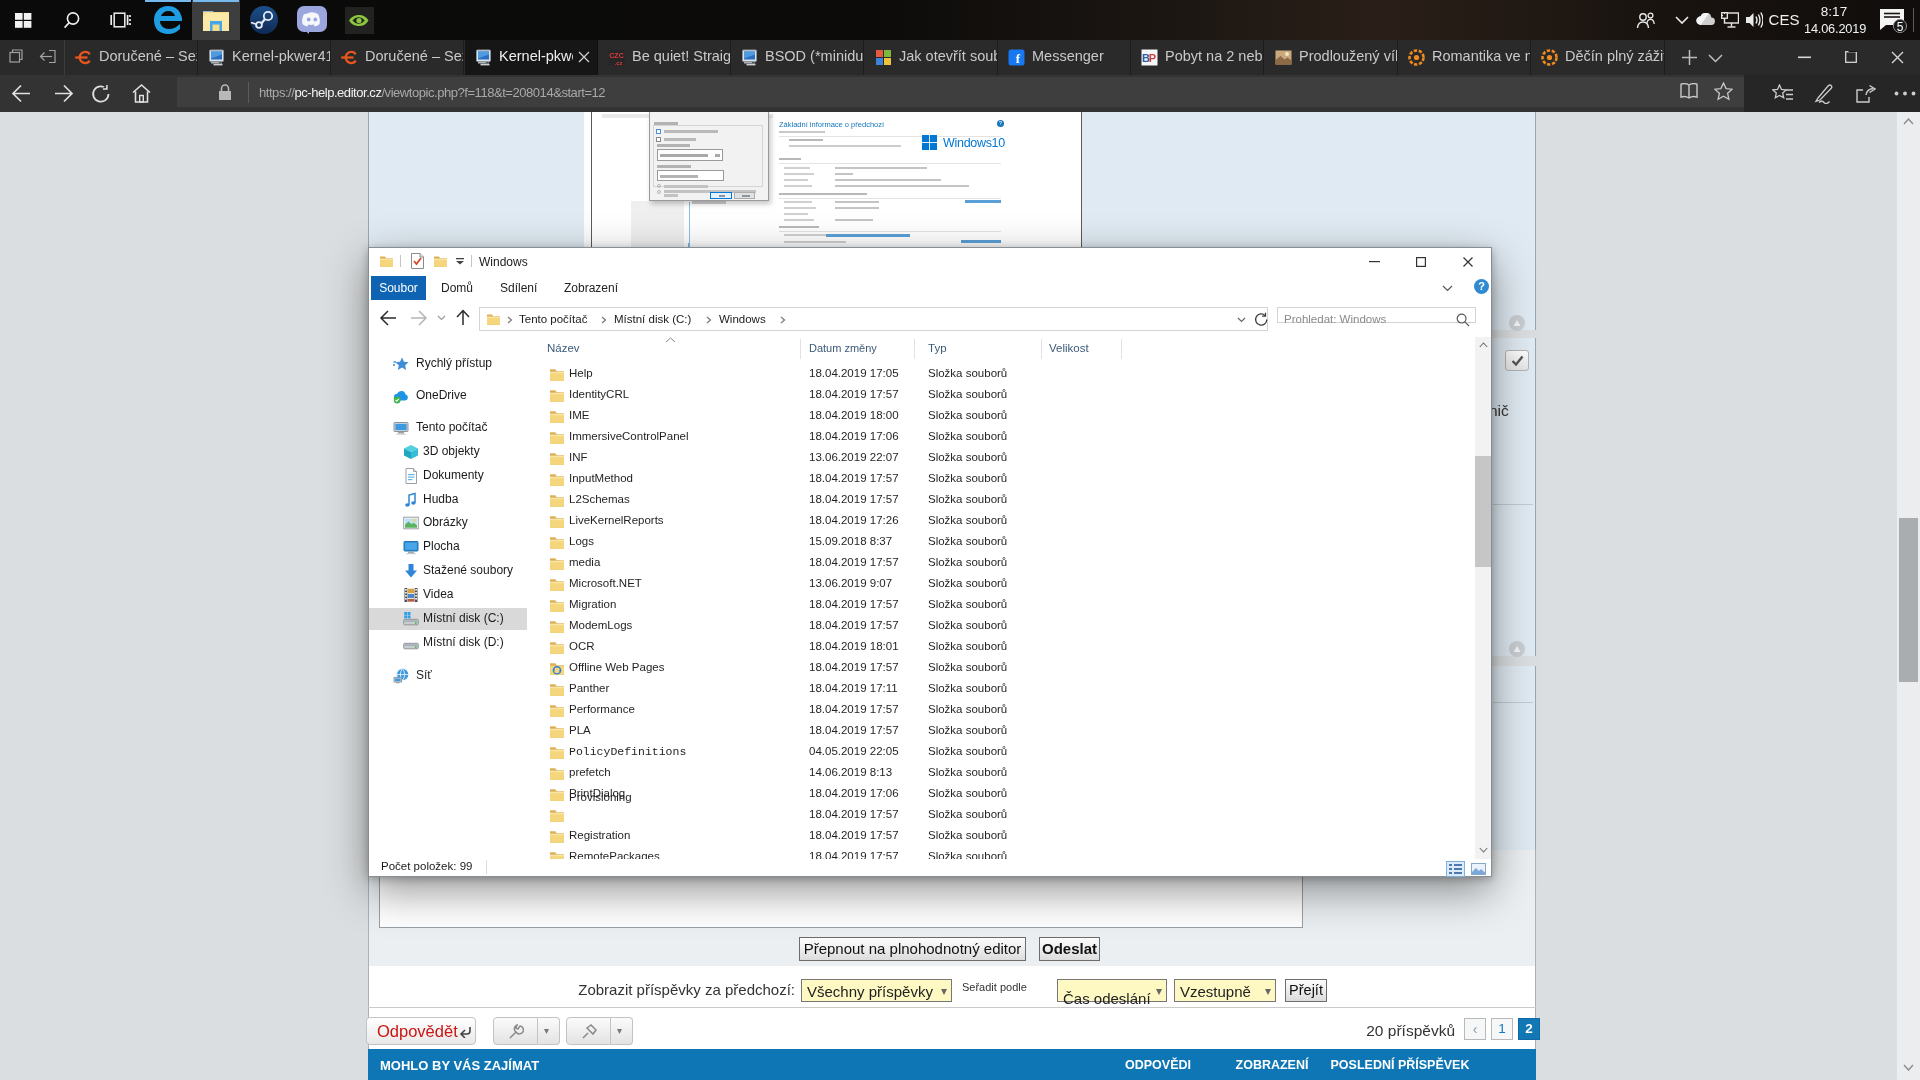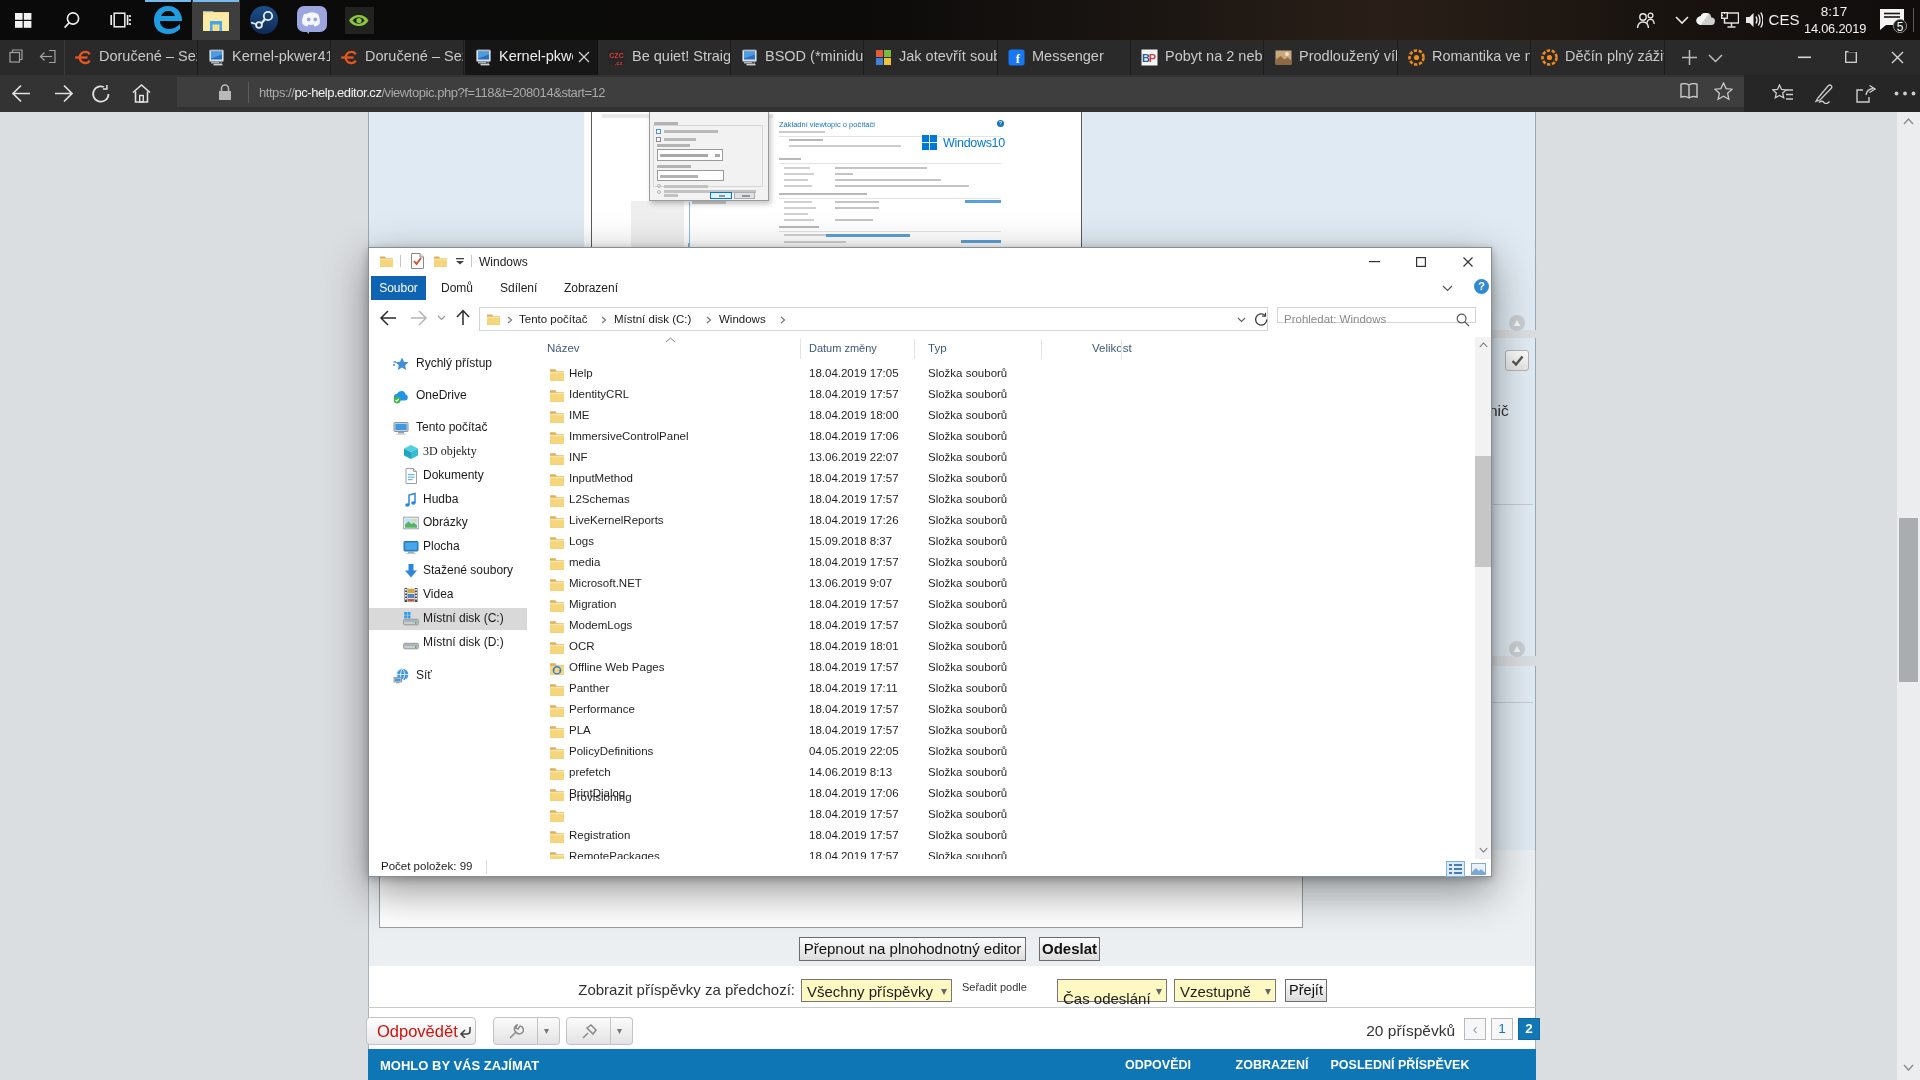--- a/index.html
+++ b/index.html
@@ -44,21 +44,21 @@
     <div class="postblue" style="top:226px;height:318px;"></div>
     <div class="postblue" style="top:554px;height:184px;"></div>
     <div class="abs" style="left:368px;top:738px;width:1168px;height:116px;background:#ebeff1;border-left:1px solid #a8b2ba;border-right:1px solid #a8b2ba;"></div>
     <div class="abs" style="left:368px;top:854px;width:1168px;height:83px;background:#ffffff;border-left:1px solid #a8b2ba;border-right:1px solid #a8b2ba;"></div>
 
     <div class="abs" style="left:584px;top:0;width:7px;height:135px;background:#fdfdfd;"></div>
     <div class="abs" style="left:591px;top:0;width:491px;height:135px;background:#ffffff;border-left:1px solid #5a5a5a;border-right:1px solid #5a5a5a;overflow:hidden;">
       <div class="abs" style="left:10px;top:2px;width:290px;height:4px;background:#e9e9e9;"></div>
 
       <div class="abs" style="left:181px;top:0;width:233px;height:135px;background:#fff;">
-        <div class="abs" style="left:6px;top:8px;font-size:7.5px;color:#1576bc;">Základní viewtopic o počítači</div>
+        <div class="abs" style="left:6px;top:8px;font-size:7.5px;color:#1576bc;">Základní informace o předchozí</div>
         <div class="abs" style="left:224px;top:8px;width:7px;height:7px;border-radius:50%;background:#1576bc;color:#fff;font-size:6px;text-align:center;line-height:7px;">?</div>
         <div class="abs" style="left:6px;top:19px;width:46px;height:2px;background:#c9c9c9;"></div>
         <div class="abs" style="left:6px;top:24px;width:222px;height:1px;background:#e3e3e3;"></div>
         <div class="abs" style="left:16px;top:27px;width:34px;height:2px;background:#b8b8b8;"></div>
         <div class="abs" style="left:16px;top:33px;width:112px;height:2px;background:#cccccc;"></div>
         <svg class="abs" style="left:149px;top:23px" width="15" height="15" viewBox="0 0 17 17">
           <rect x="0" y="0" width="8" height="8" fill="#0078d4"></rect>
             <rect x="9" y="0" width="8" height="8" fill="#0078d4"></rect>
           <rect x="0" y="9" width="8" height="8" fill="#0078d4"></rect>
             <rect x="9" y="9" width="8" height="8" fill="#0078d4"></rect>
@@ -319,21 +319,21 @@
             <rect x="2.4" y="3.9" width="11.2" height="6.2" fill="#3d9ae0"></rect>
             <rect x="5" y="12" width="6" height="1.5" fill="#9aa2aa"></rect>
             <rect x="3.5" y="13.5" width="9" height="1.2" fill="#c0c7cd"></rect>
           </svg>
 <div class="navitem" style="left:47px;top:72px;">Tento počítač</div>
 <svg class="abs" style="left:34px;top:96px" width="16" height="16" viewBox="0 0 16 16">
             <path d="M8 1 L15 4.5 L8 8 L1 4.5 z" fill="#53d0e0"></path>
             <path d="M1 4.5 L8 8 V15 L1 11.5 z" fill="#1fa6c0"></path>
             <path d="M15 4.5 L8 8 V15 L15 11.5 z" fill="#36bcd4"></path>
           </svg>
-<div class="navitem" style="left:54px;top:96px;font-family:Liberation Serif, serif;">3D objekty</div>
+<div class="navitem" style="left:54px;top:96px;">3D objekty</div>
 <svg class="abs" style="left:34px;top:120px" width="16" height="16" viewBox="0 0 16 16">
             <path d="M3 0.5 h7.5 l3 3 v12 h-10.5 z" fill="#fff" stroke="#9aa0a6" stroke-width="1"></path>
             <path d="M10.5 0.5 v3 h3" fill="#e4e6e8" stroke="#9aa0a6" stroke-width="1"></path>
             <rect x="5" y="6" width="6.5" height="1.2" fill="#64b5e8"></rect>
             <rect x="5" y="8.5" width="6.5" height="1.2" fill="#64b5e8"></rect>
             <rect x="5" y="11" width="4.5" height="1.2" fill="#64b5e8"></rect>
           </svg>
 <div class="navitem" style="left:54px;top:120px;">Dokumenty</div>
 <svg class="abs" style="left:34px;top:144px" width="16" height="16" viewBox="0 0 16 16">
             <path d="M6 13 V3 l6 -1.5 V11" fill="none" stroke="#2f86d6" stroke-width="1.5"></path>
@@ -399,21 +399,21 @@
             <rect x="1" y="9.5" width="7.5" height="4.5" fill="#cfd6dc" stroke="#8b949c" stroke-width="0.9"></rect>
             <rect x="2" y="10.5" width="5.5" height="2.5" fill="#3d9ae0"></rect>
             <rect x="3" y="14" width="3.5" height="1.3" fill="#9aa2aa"></rect>
           </svg>
 <div class="navitem" style="left:47px;top:320px;">Síť</div>
 </div>
 
       <div class="abs" style="left:178px;top:94px;font-size:11.5px;color:#3c5a78;">Název</div>
       <div class="abs" style="left:440px;top:94px;font-size:11px;color:#3c5a78;">Datum změny</div>
       <div class="abs" style="left:559px;top:94px;font-size:11.5px;color:#3c5a78;">Typ</div>
-      <div class="abs" style="left:680px;top:94px;font-size:11.5px;color:#3c5a78;margin-left:43px;">Velikost</div>
+      <div class="abs" style="left:680px;top:94px;font-size:11.5px;color:#3c5a78;">Velikost</div>
       <svg class="abs" style="left:296px;top:89px" width="11" height="6" viewBox="0 0 11 6">
           <path d="M1 5 L5.5 1 L10 5" fill="none" stroke="#8a8a8a" stroke-width="1"></path>
         </svg>
       <div class="abs" style="left:431px;top:91px;width:1px;height:20px;background:#e2e2e2;"></div>
       <div class="abs" style="left:545px;top:91px;width:1px;height:20px;background:#e2e2e2;"></div>
       <div class="abs" style="left:672px;top:91px;width:1px;height:20px;background:#e2e2e2;"></div>
       <div class="abs" style="left:752px;top:91px;width:1px;height:20px;background:#e2e2e2;"></div>
       <div class="abs" style="left:0;top:113px;width:1106px;height:498px;overflow:hidden;">
 <svg class="abs" style="left:180px;top:6px" width="16" height="15" viewBox="0 0 16 15">
             <path d="M1 2.2 L6.3 2.2 L7.8 4.2 L15 4.2 L15 13.8 L1 13.8 Z" fill="#ddb05e"></path>
@@ -558,21 +558,21 @@
             <rect x="1" y="4.8" width="14" height="1.4" fill="#f9e6a7"></rect>
           </svg>
 <div class="row" style="left:200px;top:363px;">PLA</div>
 <div class="row" style="left:440px;top:363px;">18.04.2019 17:57</div>
 <div class="row" style="left:559px;top:363px;">Složka souborů</div>
 <svg class="abs" style="left:180px;top:384px" width="16" height="15" viewBox="0 0 16 15">
             <path d="M1 2.2 L6.3 2.2 L7.8 4.2 L15 4.2 L15 13.8 L1 13.8 Z" fill="#ddb05e"></path>
             <path d="M1 4.8 L15 4.8 L15 13.8 L1 13.8 Z" fill="#f5d67c"></path>
             <rect x="1" y="4.8" width="14" height="1.4" fill="#f9e6a7"></rect>
           </svg>
-<div class="row" style="left:200px;top:384px;">PolicyDefinitions</div>
+<div class="row" style="left:200px;top:384px;font-family:Liberation Mono, monospace;">PolicyDefinitions</div>
 <div class="row" style="left:440px;top:384px;">04.05.2019 22:05</div>
 <div class="row" style="left:559px;top:384px;">Složka souborů</div>
 <svg class="abs" style="left:180px;top:405px" width="16" height="15" viewBox="0 0 16 15">
             <path d="M1 2.2 L6.3 2.2 L7.8 4.2 L15 4.2 L15 13.8 L1 13.8 Z" fill="#ddb05e"></path>
             <path d="M1 4.8 L15 4.8 L15 13.8 L1 13.8 Z" fill="#f5d67c"></path>
             <rect x="1" y="4.8" width="14" height="1.4" fill="#f9e6a7"></rect>
           </svg>
 <div class="row" style="left:200px;top:405px;">prefetch</div>
 <div class="row" style="left:440px;top:405px;">14.06.2019 8:13</div>
 <div class="row" style="left:559px;top:405px;">Složka souborů</div>

